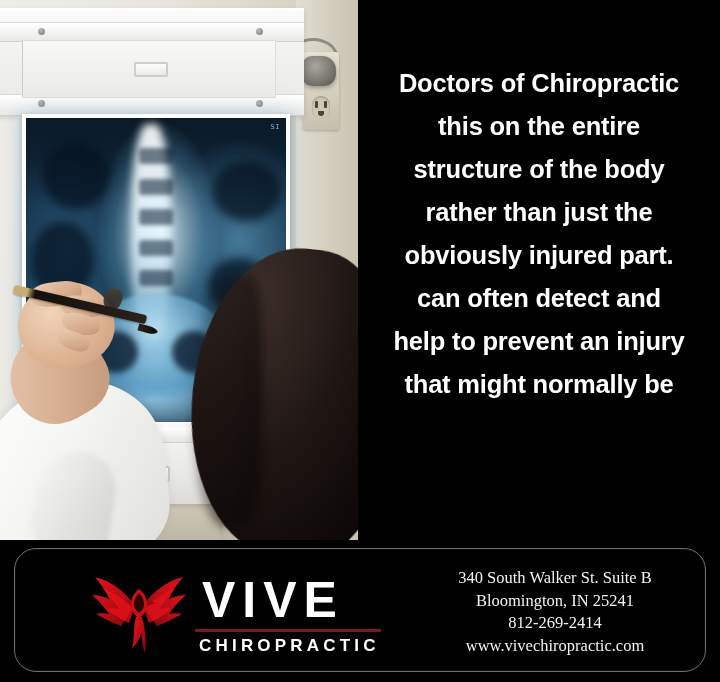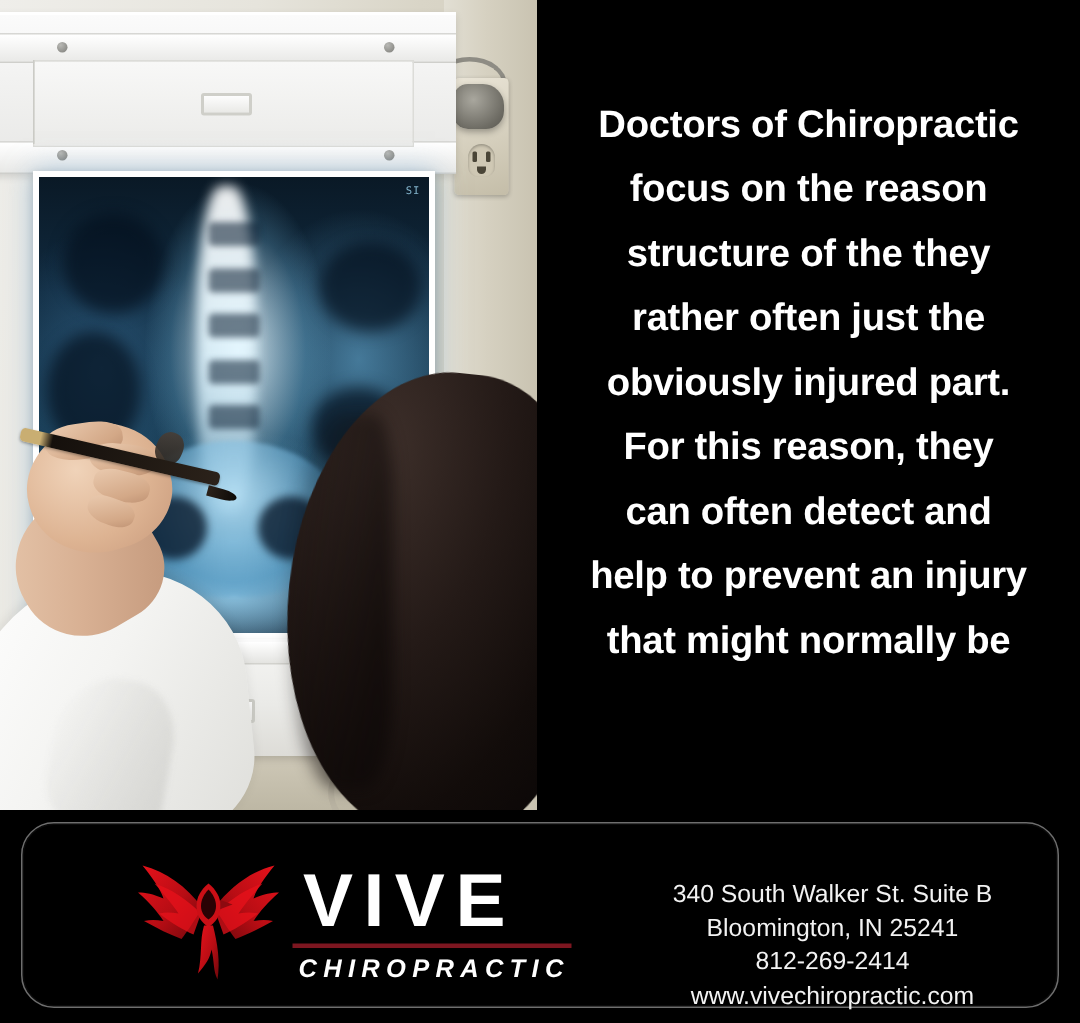--- a/index.html
+++ b/index.html
@@ -427,30 +427,29 @@
     margin-top: 2px;
   }
   #brand-sub {
     color: #ffffff;
     font-family: "Liberation Sans", sans-serif;
     font-weight: bold;
     font-size: 17px;
     letter-spacing: 4.2px;
     text-indent: 4px;
     margin-top: 4px;
-    font-style: italic;
   }
 
   #contact {
     position: absolute;
-    left: 404px; top: 36px;
+    left: 404px; top: 18px;
     width: 272px;
     text-align: center;
     color: #f2f2f2;
-    font-family: Liberation Sans, sans-serif;
+    font-family: Liberation Serif, serif;
     font-size: 16.5px;
     line-height: 22.5px;
   }
   #contact div { white-space: nowrap; }
 </style>
 </head>
 <body>
 
 <div id="canvas">
 
@@ -525,25 +524,24 @@
     <div class="pen"></div>
     <div class="pen-tip"></div>
 
     <div class="head"></div>
     <div class="head-edge"></div>
   </div>
 
   <div id="quote-panel">
     <div id="quote-text">
         <div>Doctors of Chiropractic</div>
-        <div>focus on the reason</div>
-        <div>structure of the they</div>
-        <div>rather often just the</div>
+        <div>this on the entire</div>
+        <div>structure of the body</div>
+        <div>rather than just the</div>
         <div>obviously injured part.</div>
-        <div>For this reason, they</div>
         <div>can often detect and</div>
         <div>help to prevent an injury</div>
         <div>that might normally be</div>
       </div>
   </div>
 
   <div id="footer">
     <div id="footer-panel">
 
       <div id="logo-block">

